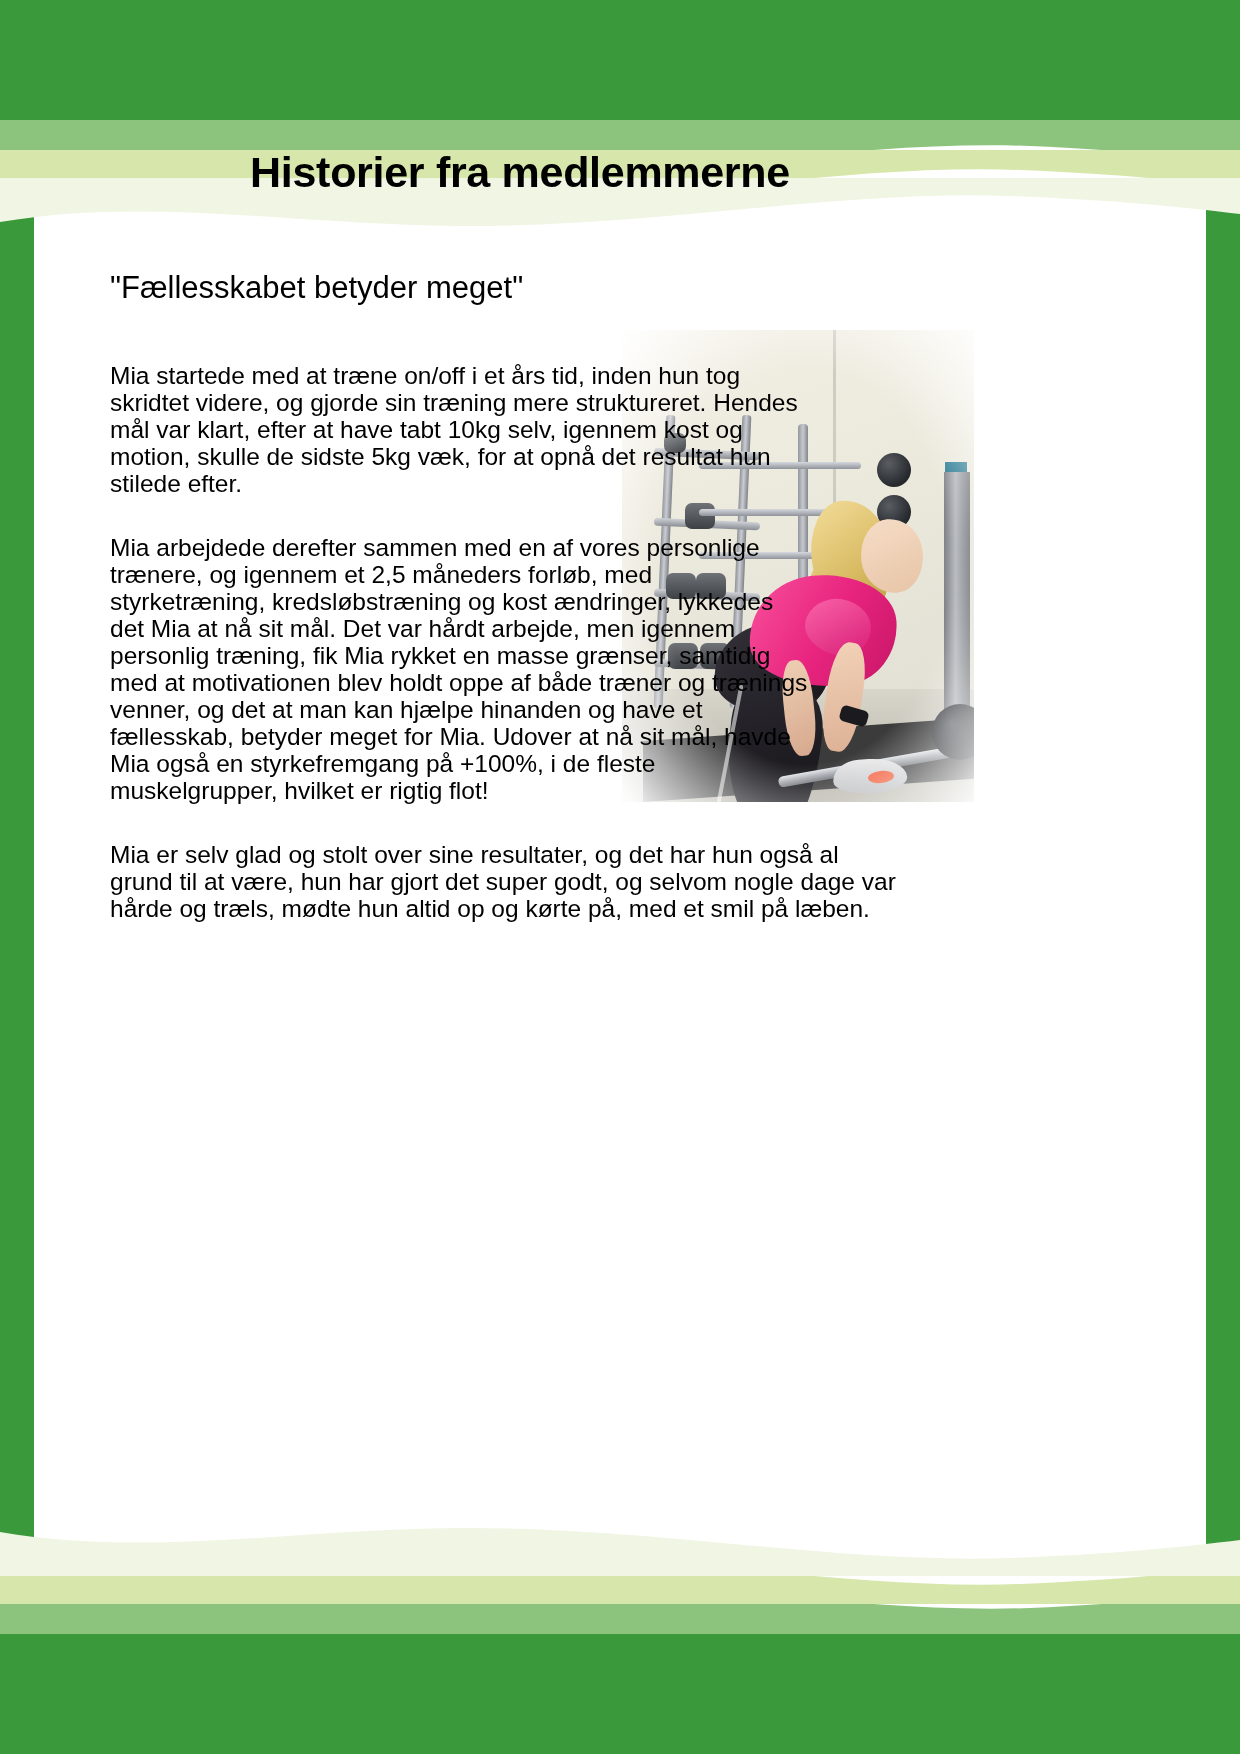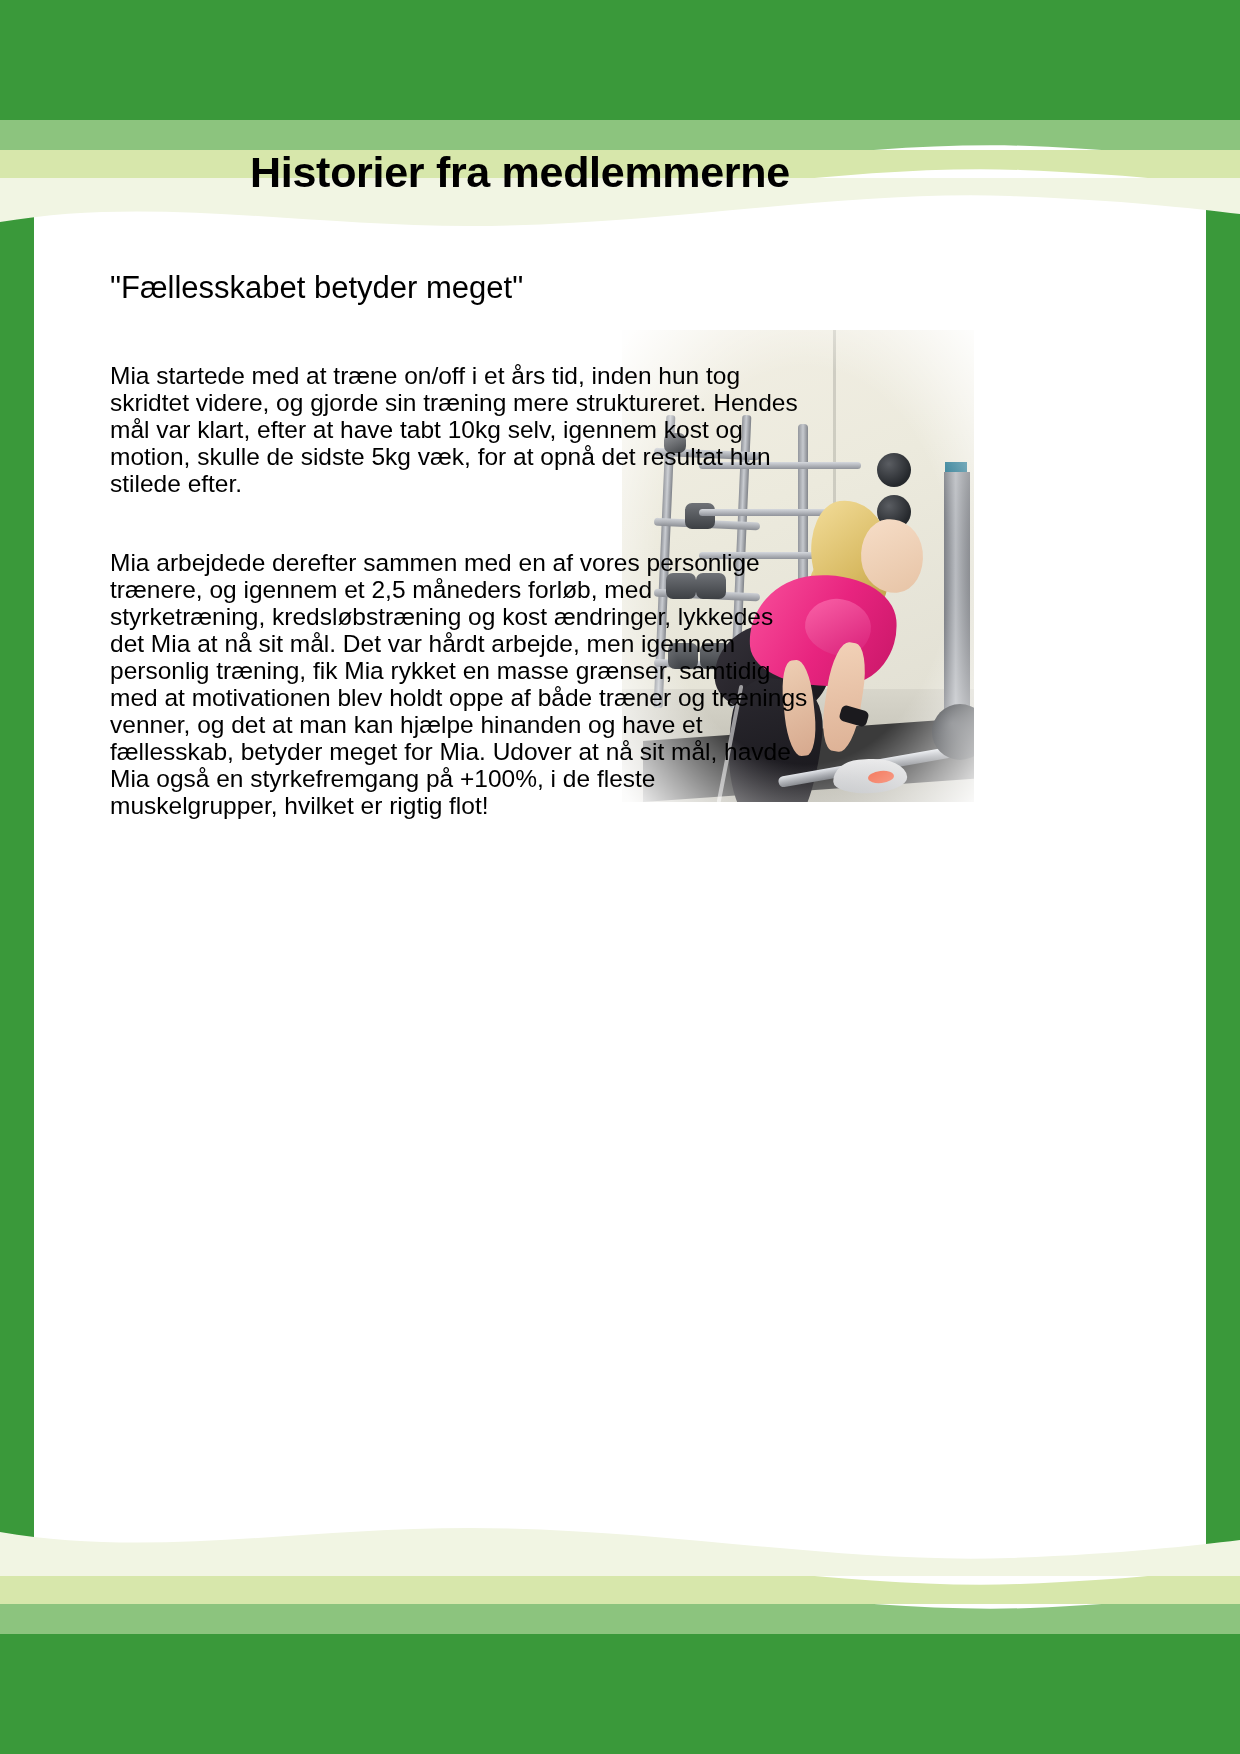--- a/index.html
+++ b/index.html
@@ -97,21 +97,21 @@
   
   .photo-float {
     float: right;
     width: 360px;
     height: 478px;
     margin: -32px -290px 8px 22px;
     shape-outside: inset(0);
   }
 
   .para { margin: 0 0 0 0; }
-  .para + .para { margin-top: 52px; }
+  .para + .para { margin-top: 37px; }
 
   
   .photo {
     position: absolute;
     left: 622px;
     top: 330px;
     width: 352px;
     height: 472px;
     overflow: hidden;
   }
@@ -381,16 +381,17 @@
 
     <div class="headline">"Fællesskabet betyder meget"</div>
 
     <div class="body-wrap">
       <div class="photo-float"></div>
 
       <p class="para">Mia startede med at træne on/off i et års tid, inden hun tog skridtet videre, og gjorde sin træning mere struktureret. Hendes mål var klart, efter at have tabt 10kg selv, igennem kost og motion, skulle de sidste 5kg væk, for at opnå det resultat hun stilede efter.</p>
 
       <p class="para">Mia arbejdede derefter sammen med en af vores personlige trænere, og igennem et 2,5 måneders forløb, med styrketræning, kredsløbstræning og kost ændringer, lykkedes det Mia at nå sit mål. Det var hårdt arbejde, men igennem personlig træning, fik Mia rykket en masse grænser, samtidig med at motivationen blev holdt oppe af både træner og trænings venner, og det at man kan hjælpe hinanden og have et fællesskab, betyder meget for Mia. Udover at nå sit mål, havde Mia også en styrkefremgang på +100%, i de fleste muskelgrupper, hvilket er rigtig flot!</p>
 
+      <p class="para">Mia er selv glad og stolt over sine resultater, og det har hun også al grund til at være, hun har gjort det super godt, og selvom nogle dage var hårde og træls, mødte hun altid op og kørte på, med et smil på læben.</p>
     </div>
 
   </div>
 </div>
 
 </body></html>

